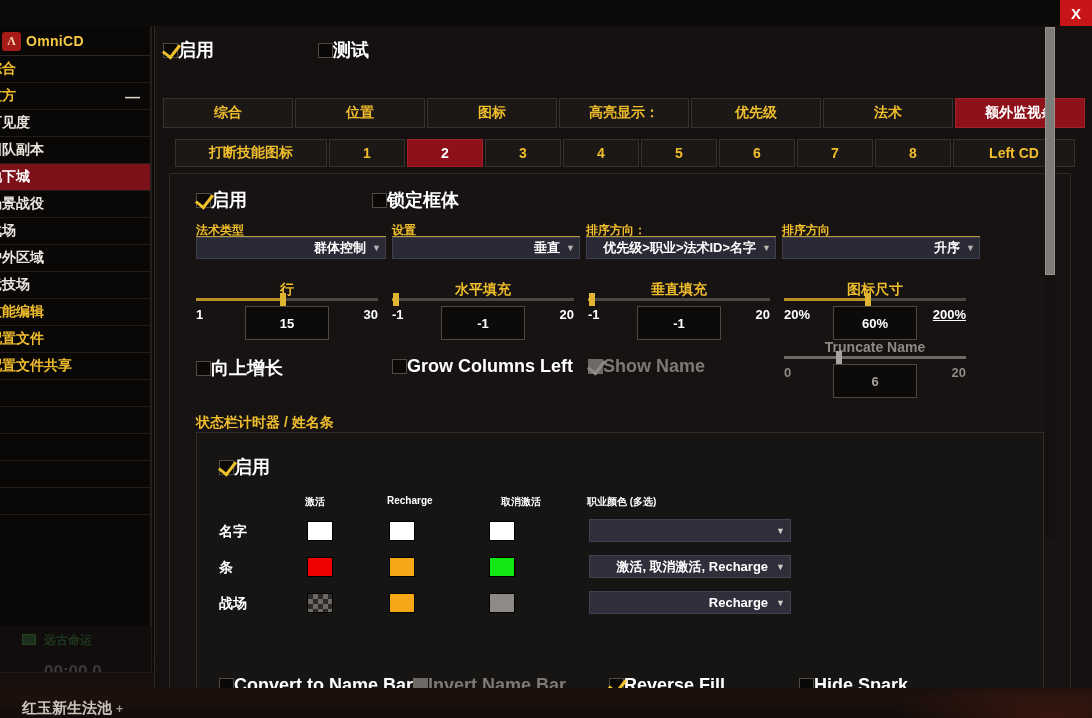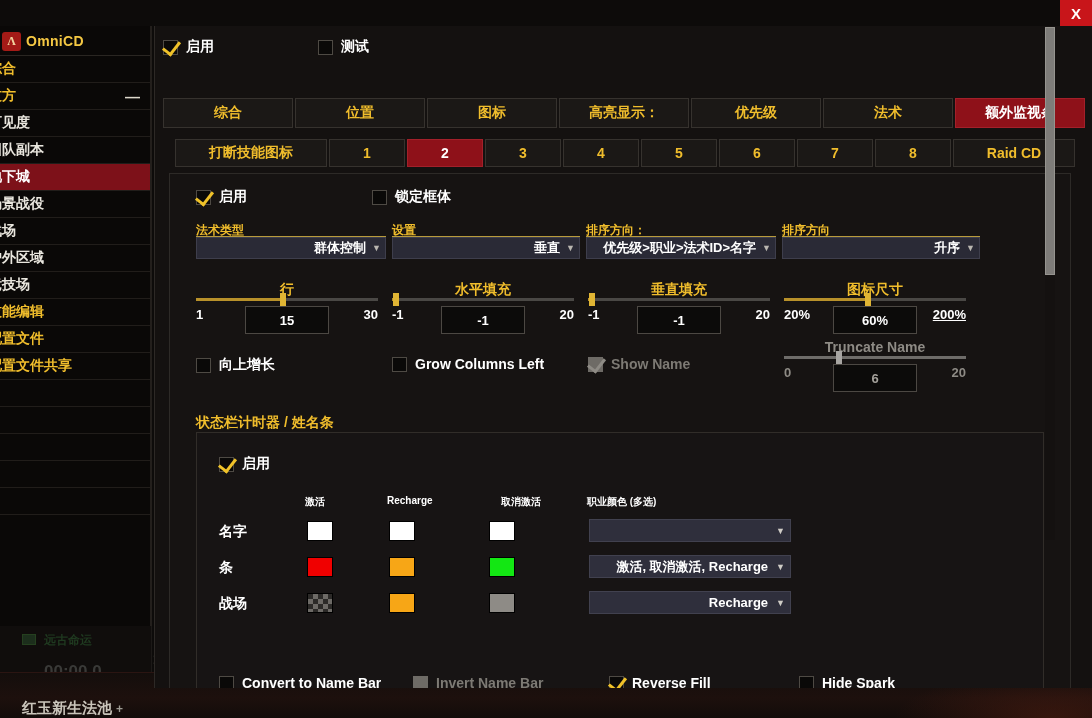--- a/index.html
+++ b/index.html
@@ -106,21 +106,21 @@
   }
   .sb-filler { border-bottom:1px solid #211d1a; height:27px; }
 
   
   .main {
     position:absolute; left:154px; top:26px; width:938px; height:662px;
     background:#141110; border-left:1px solid #2d2926;
   }
   .top-checks { position:absolute; left:8px; top:12px; display:flex; gap:0; }
   .chk {
-    display:flex; align-items:center; gap:8px; font-size:14px;
+    display:flex; align-items:center; font-size:18px;
     font-weight:bold; color:#ffffff; cursor:pointer; white-space:nowrap;
   }
   .box {
     width:15px; height:15px; background:#0a0908;
     border:1px solid #4e4a44; position:relative; flex:none;
   }
   .box.checked::after {
     content:""; position:absolute; left:2px; top:-3px; width:8px; height:14px;
     border-right:3px solid #f0c229; border-bottom:3px solid #f0c229;
     transform:rotate(38deg);
@@ -209,21 +209,21 @@
   .sl-knob {
     position:absolute; top:-5px; width:6px; height:13px; background:#e0b534;
   }
   .sl-knob.grey { background:#a7a5a2; }
   .sl-min, .sl-max {
     position:absolute; top:9px; color:#ffffff; font-size:13px; font-weight:bold;
   }
   .sl-min.dis, .sl-max.dis { color:#8e8b85; }
   .sl-val {
     position:absolute; top:8px; left:50%; transform:translateX(-50%);
-    width:84px; height:28px; background:#0c0b0a; border:1px solid #4c4843;
+    width:84px; height:34px; background:#0c0b0a; border:1px solid #4c4843;
     color:#ffffff; font-size:13px; font-weight:bold;
     display:flex; align-items:center; justify-content:center;
   }
   .sl-val.dis { color:#a4a19b; }
 
   
   .section-title {
     position:absolute; color:#f0bd2c; font-size:14px; font-weight:bold;
   }
   .section-box {
@@ -358,21 +358,21 @@
     <div class="tabs-sub" id="sub-tabs">
         <div class="tab2 wide">打断技能图标</div>
         <div class="tab2 num">1</div>
         <div class="tab2 num active">2</div>
         <div class="tab2 num">3</div>
         <div class="tab2 num">4</div>
         <div class="tab2 num">5</div>
         <div class="tab2 num">6</div>
         <div class="tab2 num">7</div>
         <div class="tab2 num">8</div>
-        <div class="tab2 raid">Raid CD</div>
+        <div class="tab2 raid">Left CD</div>
       </div>
 
     <div class="content">
 
       <div class="row-checks">
         <div class="chk" style="width:176px">
           <span class="box checked"></span>
           <span>启用</span>
         </div>
         <div class="chk">

